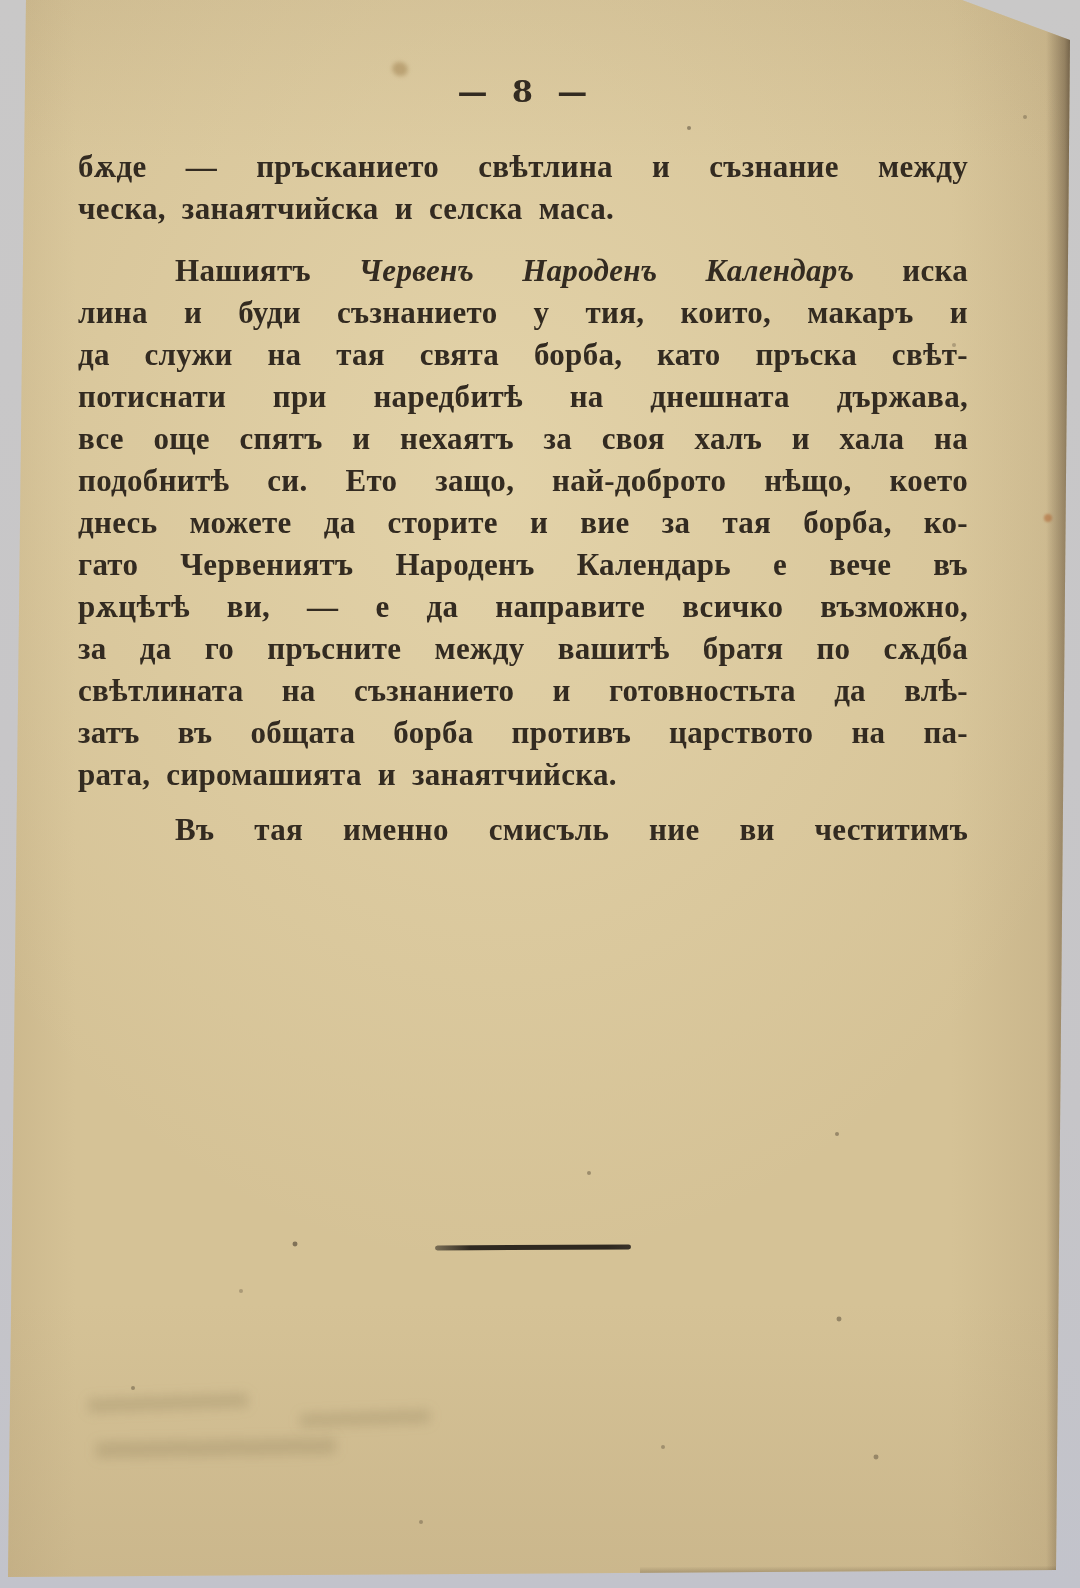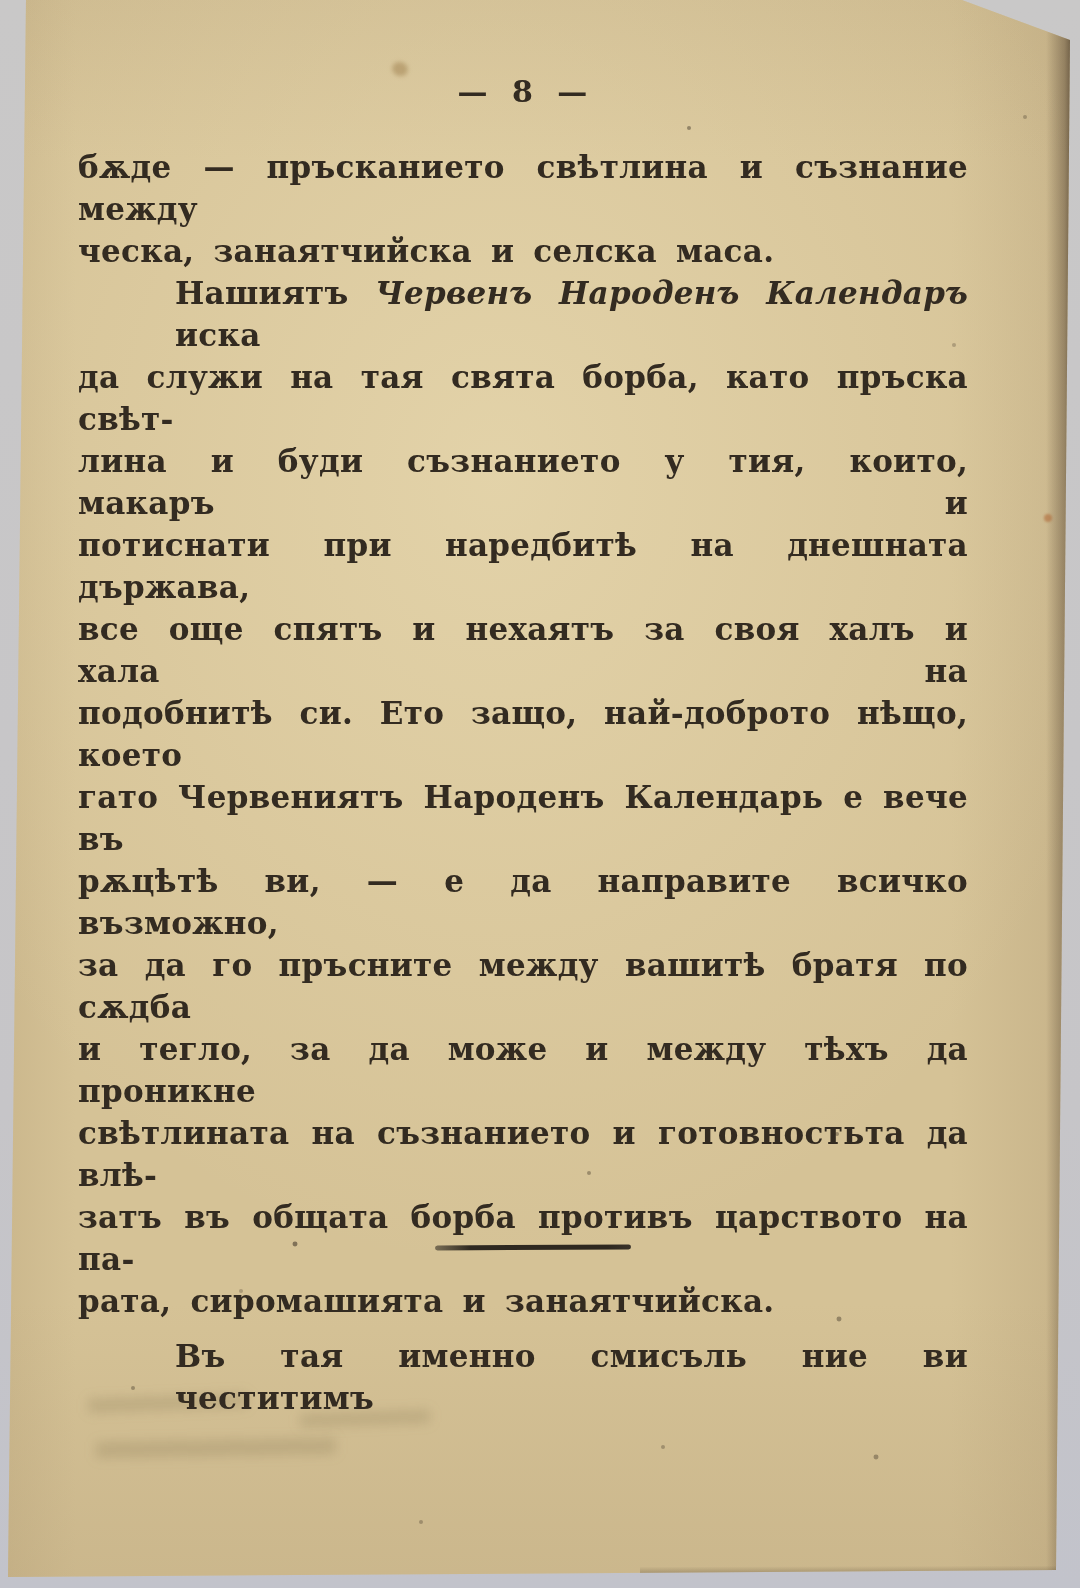--- a/index.html
+++ b/index.html
@@ -40,23 +40,23 @@
     position:absolute;top:74px;left:78px;width:890px;
     text-align:center;font-size:30px;font-weight:bold;color:#332b21;
     word-spacing:12px;letter-spacing:1px;
   }
   
   .text-block{
     position:absolute;top:146px;left:78px;width:890px;
     font-size:31px;line-height:42px;font-weight:bold;color:#332b21;
     letter-spacing:.3px;word-spacing:8px;
   }
-  .para+.para{margin-top:0;}
+  .para+.para{margin-top:20px;}
   .para:nth-child(3){margin-top:13px;}
-  .line{text-align:justify;text-align-last:justify;}
+  .line{text-align:justify;text-align-last:justify;font-family:Liberation Serif, serif;}
   .line.last{text-align-last:left;}
   .line.indent{padding-left:97px;}
   .it{font-style:italic;}
   
   .divider{
     position:absolute;left:435px;top:1245px;width:196px;height:5px;
     background:linear-gradient(to right, rgba(46,40,32,.55), #2e2820 18%, #2e2820 88%, #3a332a);
     border-radius:3px;transform:rotate(-.25deg);
   }
   
@@ -108,29 +108,29 @@
 
     <div class="page-number">— 8 —</div>
 
     <div class="text-block">
         <div class="para">
           <div class="line"><span>бѫде — пръсканието свѣтлина и съзнание между</span></div>
           <div class="line last"><span>ческа, занаятчийска и селска маса.</span></div>
         </div>
         <div class="para">
           <div class="line indent"><span>Нашиятъ </span><span class="it">Червенъ Народенъ Календаръ</span><span> иска</span></div>
+          <div class="line"><span>лина и буди съзнанието у тия, които, макаръ и</span></div>
           <div class="line"><span>да служи на тая свята борба, като пръска свѣт-</span></div>
-          <div class="line"><span>лина и буди съзнанието у тия, които, макаръ и</span></div>
           <div class="line"><span>потиснати при наредбитѣ на днешната държава,</span></div>
           <div class="line"><span>все още спятъ и нехаятъ за своя халъ и хала на</span></div>
           <div class="line"><span>подобнитѣ си. Ето защо, най-доброто нѣщо, което</span></div>
+          <div class="line"><span>днесь можете да сторите и вие за тая борба, ко-</span></div>
           <div class="line"><span>гато Червениятъ Народенъ Календарь е вече въ</span></div>
           <div class="line"><span>рѫцѣтѣ ви, — е да направите всичко възможно,</span></div>
           <div class="line"><span>за да го пръсните между вашитѣ братя по сѫдба</span></div>
-          <div class="line"><span>и тегло, за да може и между тѣхъ да проникне</span></div>
           <div class="line"><span>свѣтлината на съзнанието и готовностьта да влѣ-</span></div>
           <div class="line"><span>затъ въ общата борба противъ царството на па-</span></div>
           <div class="line last"><span>рата, сиромашията и занаятчийска.</span></div>
         </div>
         <div class="para">
           <div class="line indent"><span>Въ тая именно смисъль ние ви честитимъ</span></div>
         </div>
       </div>
 
     <div class="divider"></div>

